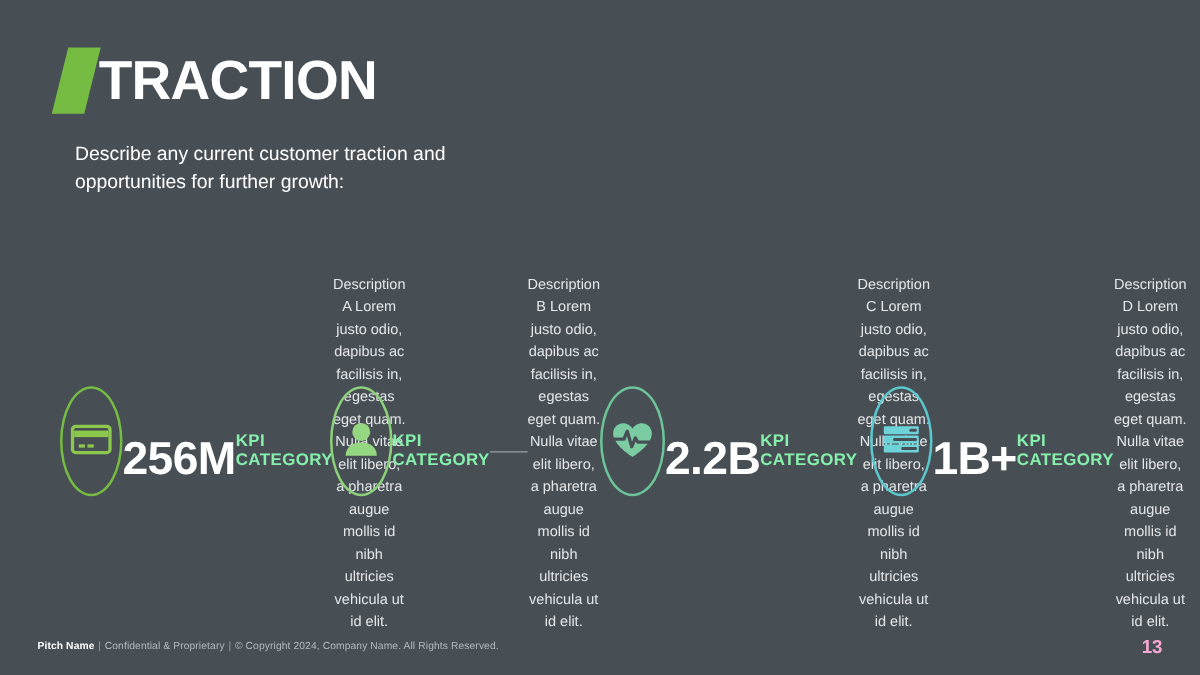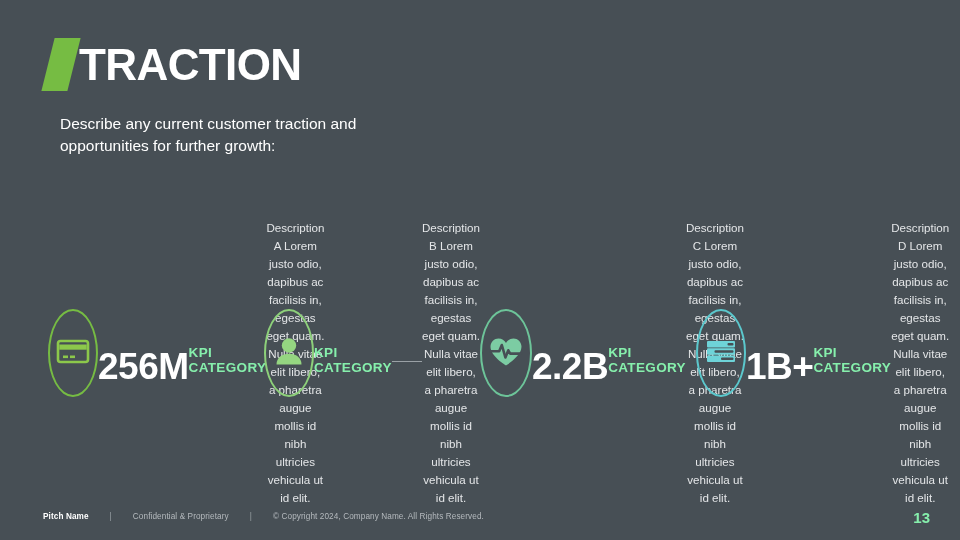--- a/index.html
+++ b/index.html
@@ -127,38 +127,37 @@
   
   .footer {
     position: absolute;
     left: 30px;
     bottom: 19px;
     font-size: 8.2px;
     color: #b4b9bd;
     letter-spacing: 0.1px;
     display: flex;
     align-items: baseline;
-    gap: 21px;
-    margin-left: 13px;
+    gap: 3px;
   }
 
   .footer-brand {
     font-weight: bold;
     color: #ffffff;
   }
 
   .footer-sep { color: #9aa1a6; }
 
   .page-number {
     position: absolute;
     right: 30px;
     bottom: 14px;
     font-size: 15px;
     font-weight: bold;
-    color: #86efac;
+    color: #f9a8d4;
   }
 </style>
 </head>
 <body>
 
 <div class="slide">
 
   <div class="title-row">
     <div class="accent-slash"></div>
     <div class="page-title">TRACTION</div>

